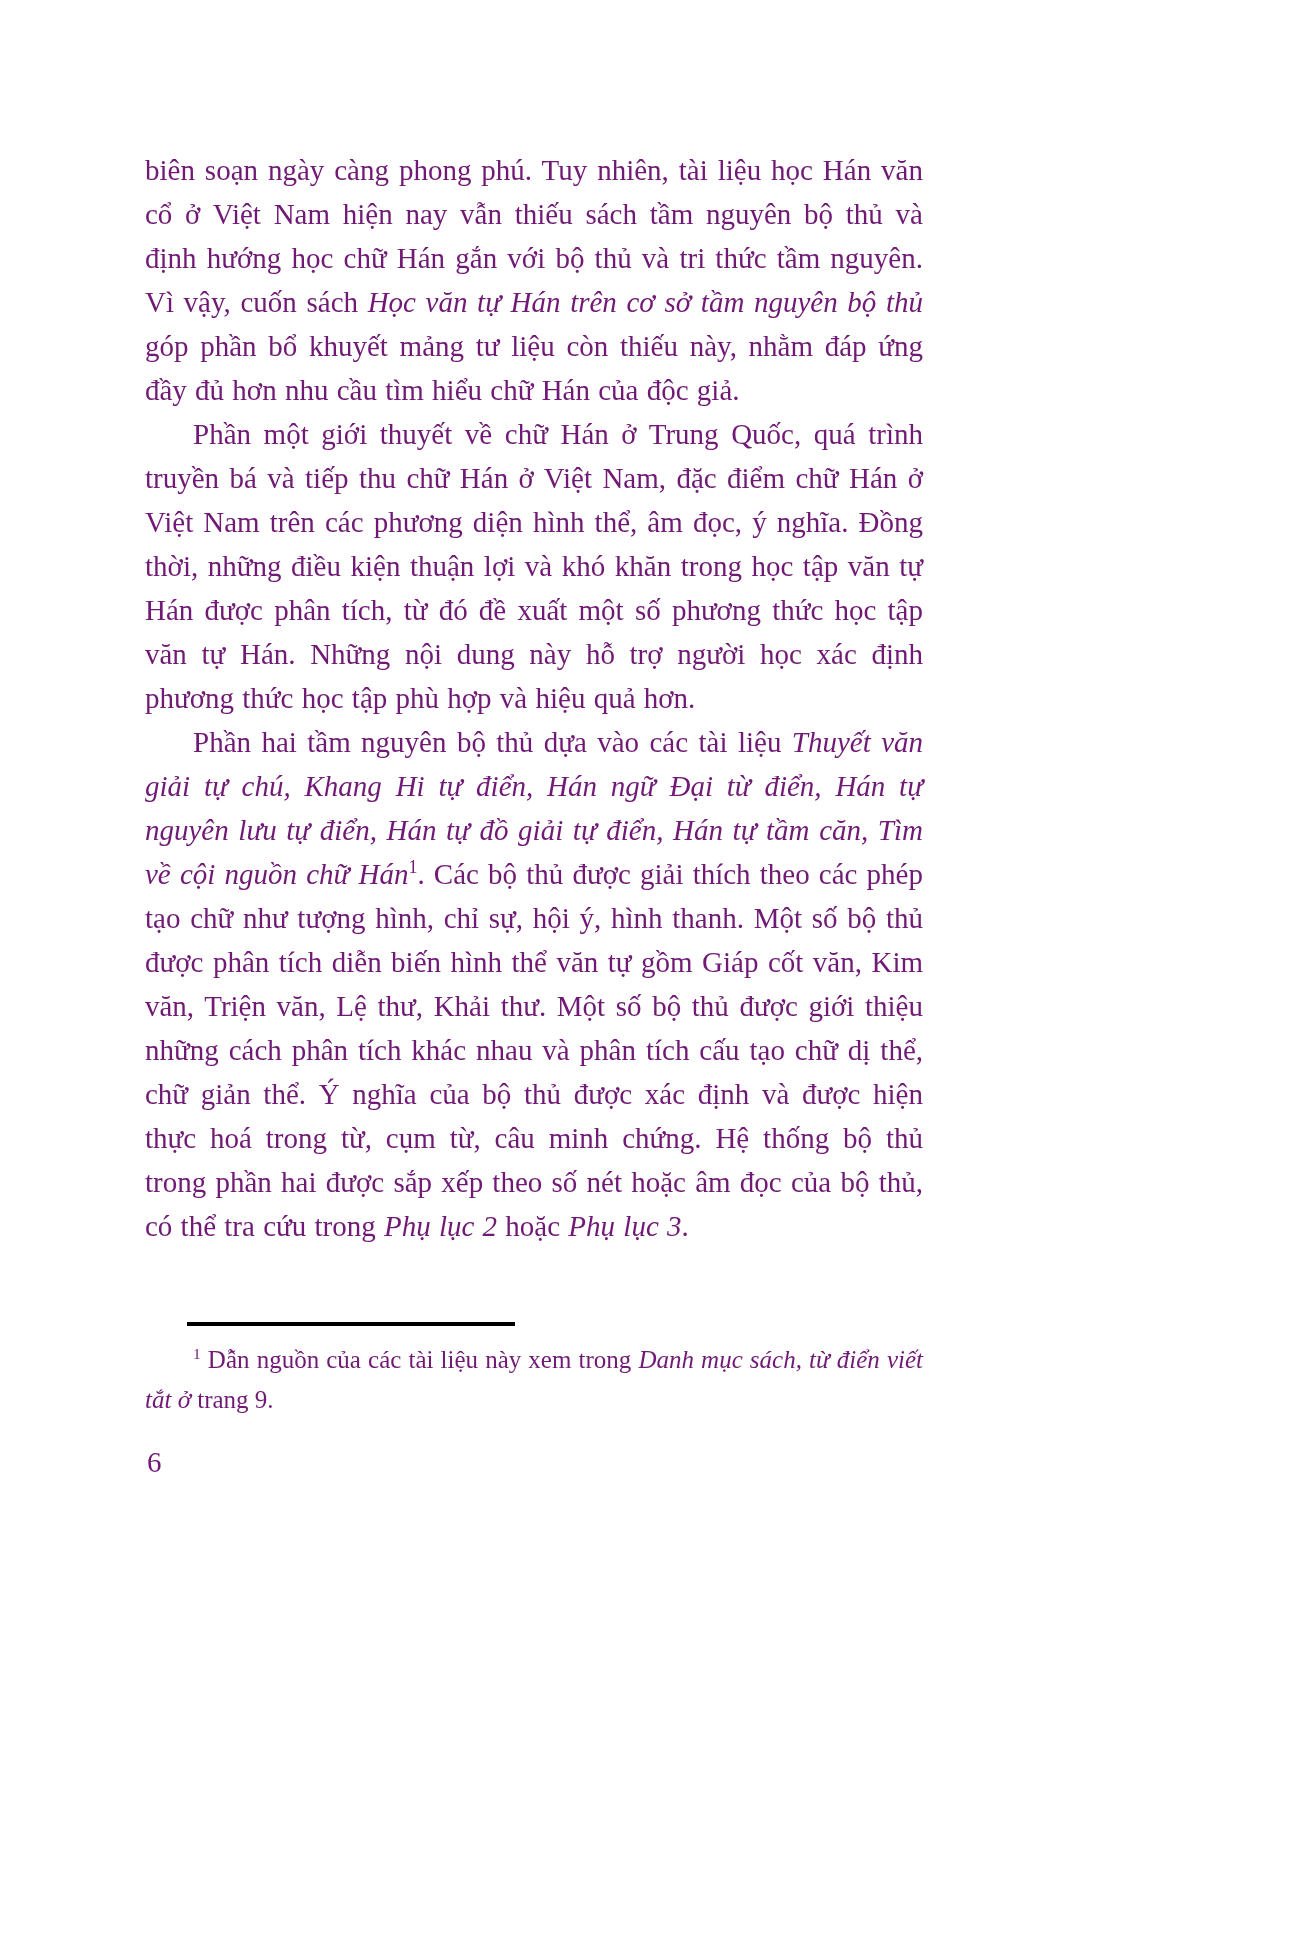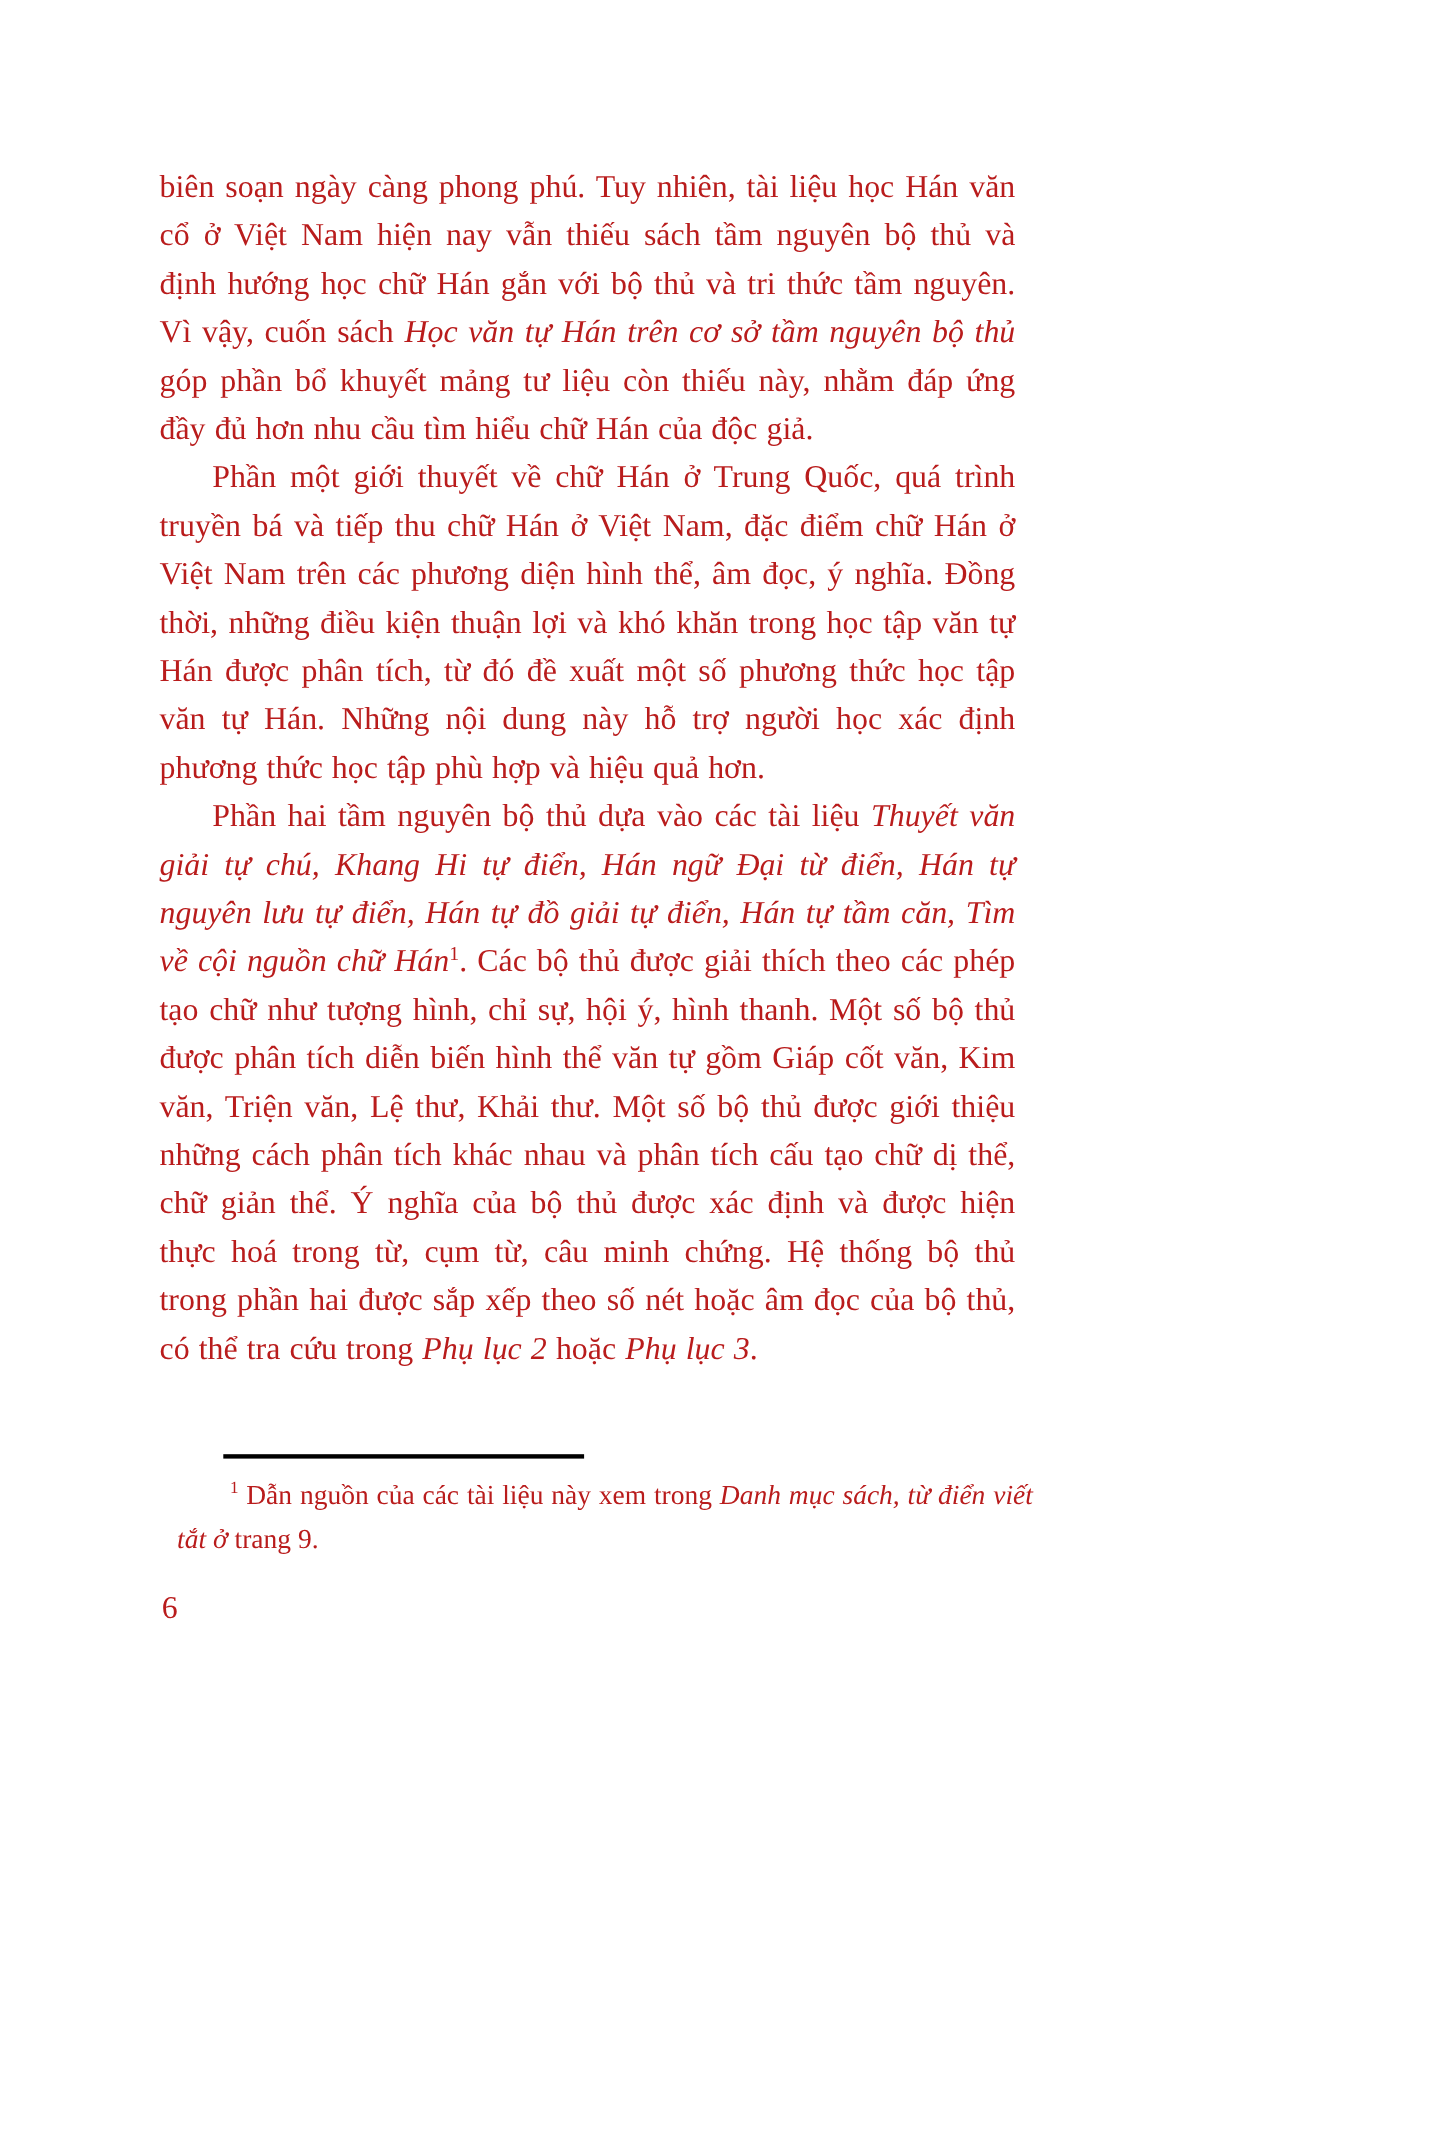--- a/index.html
+++ b/index.html
@@ -6,21 +6,21 @@
     margin: 0;
     padding: 0;
     background: #ffffff;
   }
   .page {
     position: relative;
     width: 1308px;
     height: 1937px;
     background: #ffffff;
     font-family: "Liberation Serif", "DejaVu Serif", serif;
-    color: #b91c1c;
+    color: #701a75;
     overflow: hidden;
   }
   .text-block {
     position: absolute;
     left: 145px;
     top: 148px;
     width: 778px;
   }
   p.body-par {
     margin: 0;
@@ -36,21 +36,21 @@
   .it {
     font-style: italic;
   }
   sup.sup {
     font-size: 0.62em;
     line-height: 0;
     vertical-align: super;
   }
   .footnote-area {
     position: absolute;
-    left: 161px;
+    left: 145px;
     top: 1322px;
     width: 778px;
   }
   .footnote-rule {
     width: 328px;
     height: 4px;
     background: #000000;
     margin-left: 42px;
     margin-bottom: 14px;
   }

